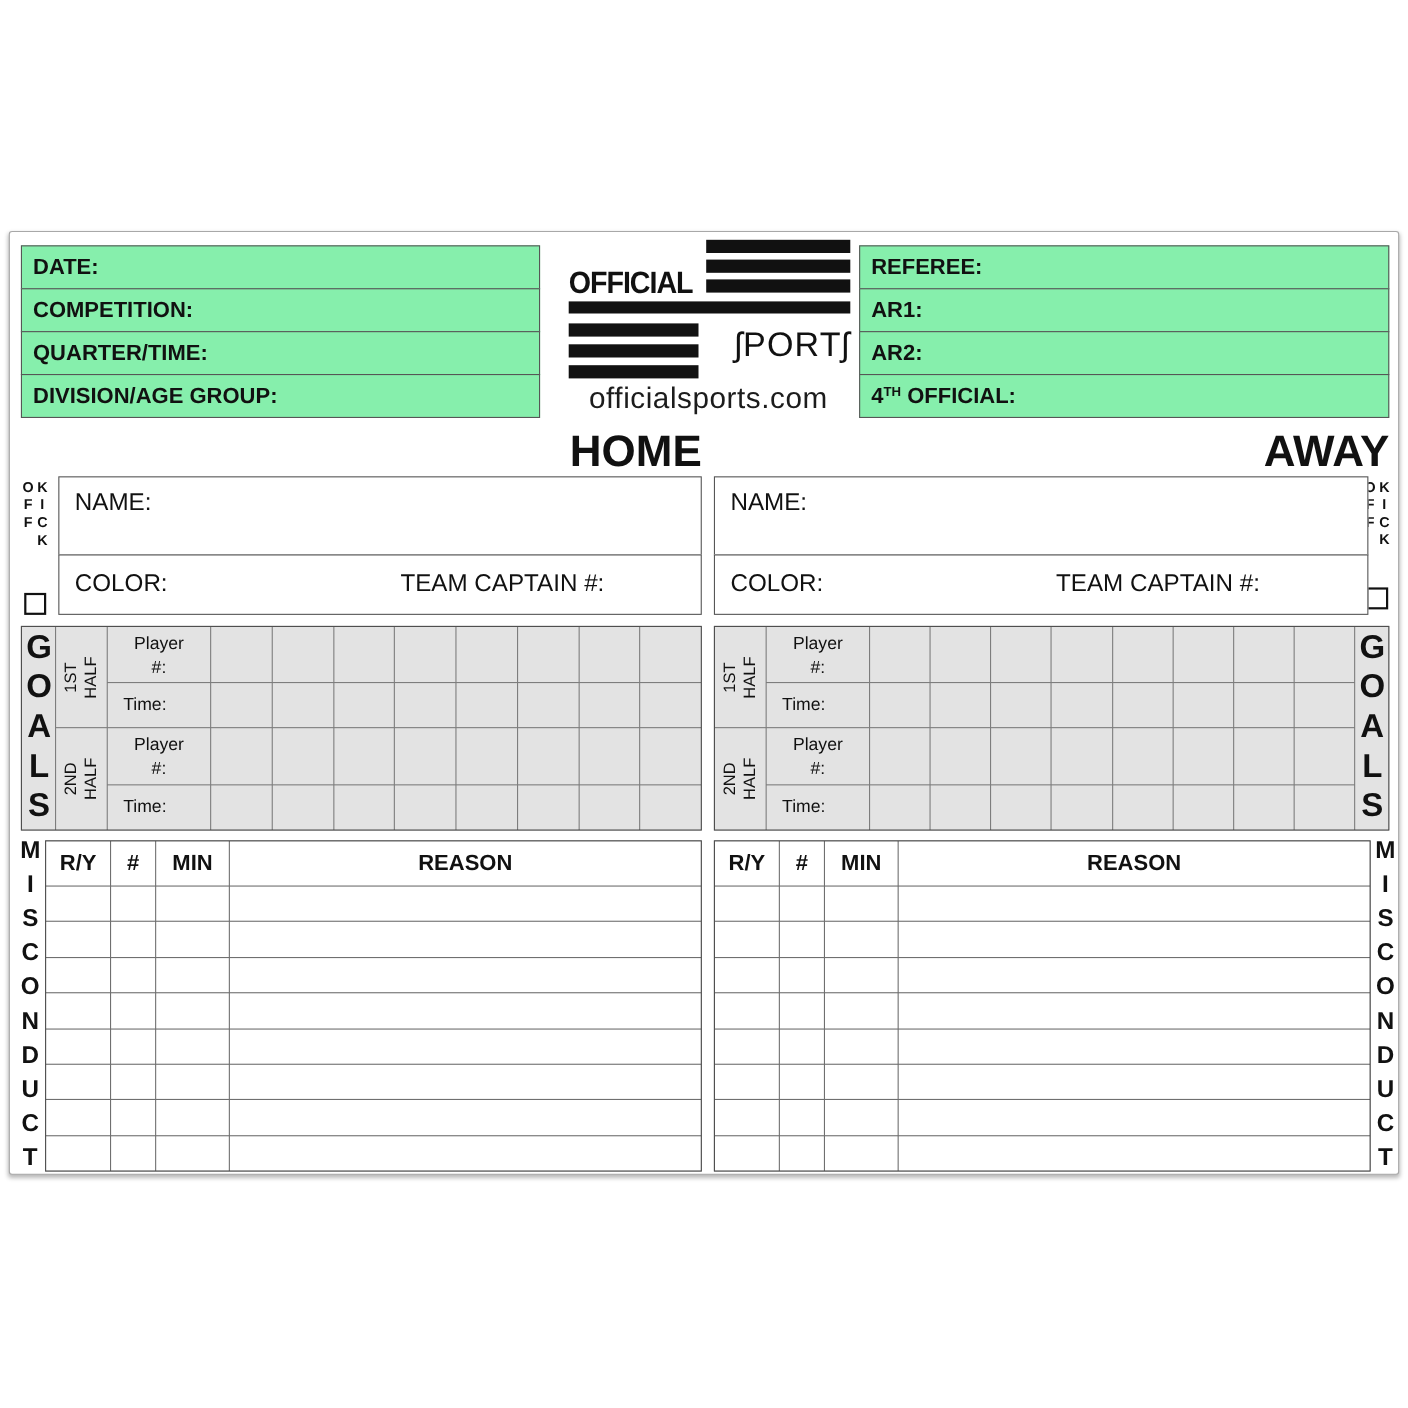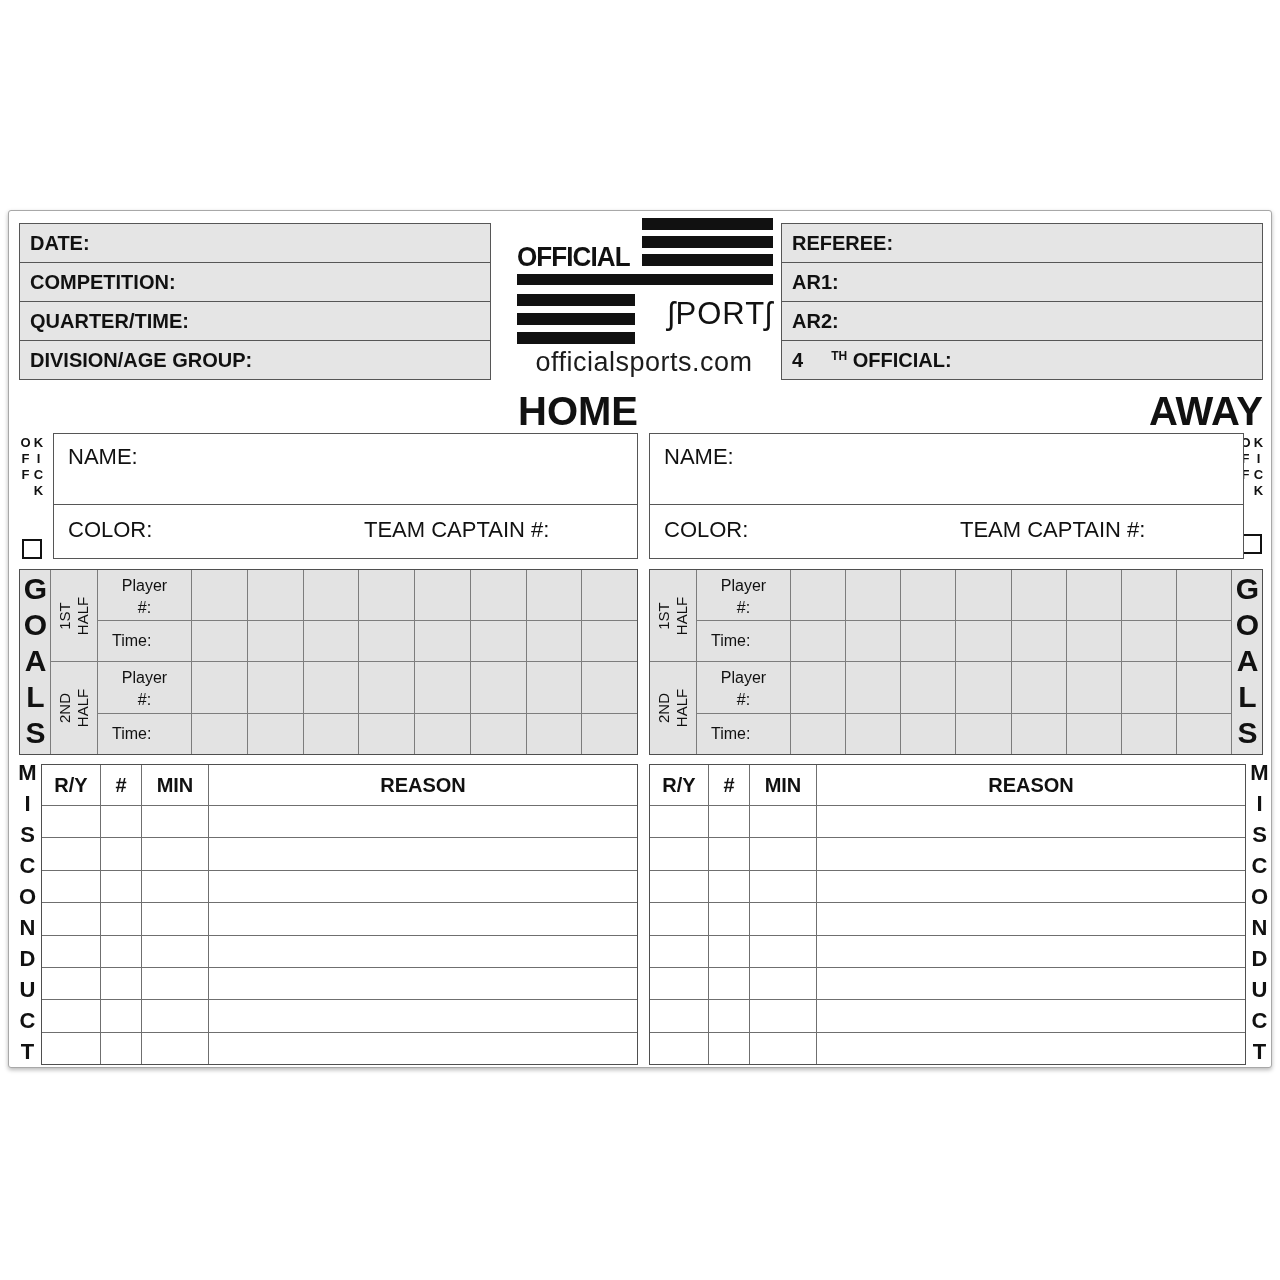--- a/index.html
+++ b/index.html
@@ -11,25 +11,25 @@
     position:absolute; left:8px; top:210px; width:1264px; height:858px;
     background:#fff; border:1px solid #a8a8a8; border-radius:3px;
     box-shadow:0 2px 4px rgba(0,0,0,.28);
   }
 
   
   .field-group { position:absolute; top:12px; }
   .fields-left  { left:10px;  width:472px; }
   .fields-right { left:772px; width:482px; }
   .field-row {
-    height:40px; border:1px solid #565656; background:#e5e5e5;
+    height:40px; border:1px solid #565656; background:#86efac;
     font-weight:bold; font-size:20px; line-height:38px; padding-left:10px;
   }
   .field-row + .field-row { margin-top:-1px; }
-  .field-row sup { font-size:12px; vertical-align:top; line-height:30px;padding-left:28px; }
+  .field-row sup { font-size:12px; vertical-align:top; line-height:30px; }
 
   
   .logo { position:absolute; left:508px; top:3px; width:256px; }
   .logo-rowA { display:flex; align-items:flex-end; gap:4px; height:55px; }
   .word-official {
     font-weight:bold; font-size:28px; line-height:0.82; letter-spacing:-1px;
     transform:scaleX(0.93); transform-origin:left bottom; white-space:nowrap;
   }
   .stripes-right { flex:1; align-self:flex-start; margin-top:4px; display:flex; flex-direction:column; gap:6px; }
   .stripes-left  { width:118px; display:flex; flex-direction:column; gap:7px; padding-top:3px; }

